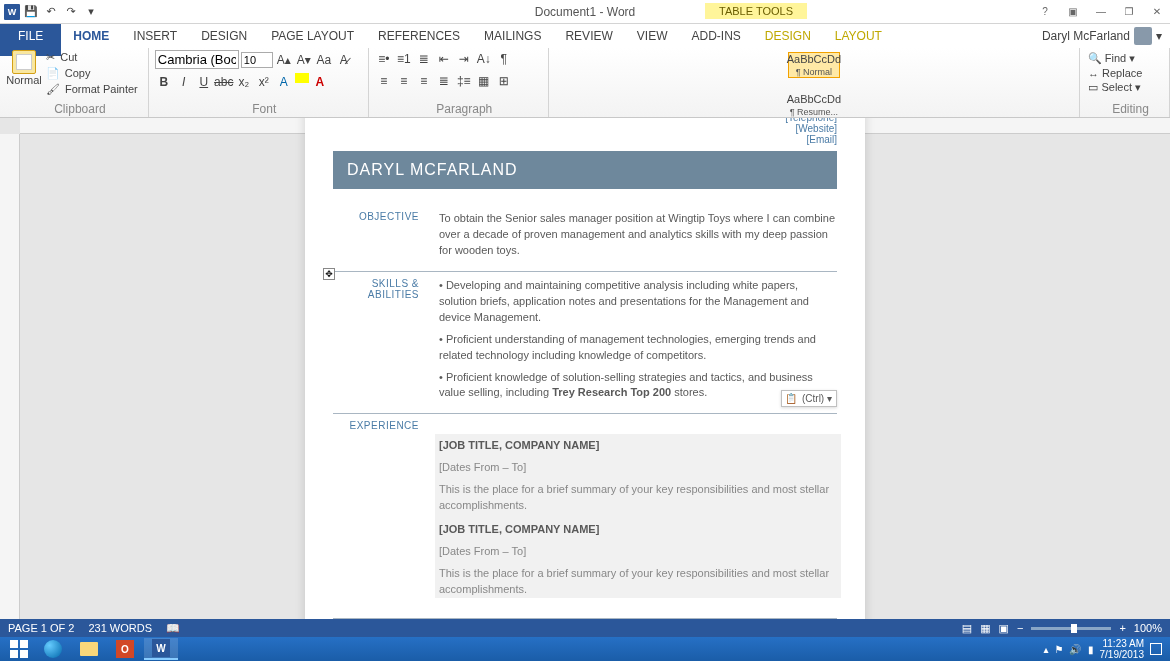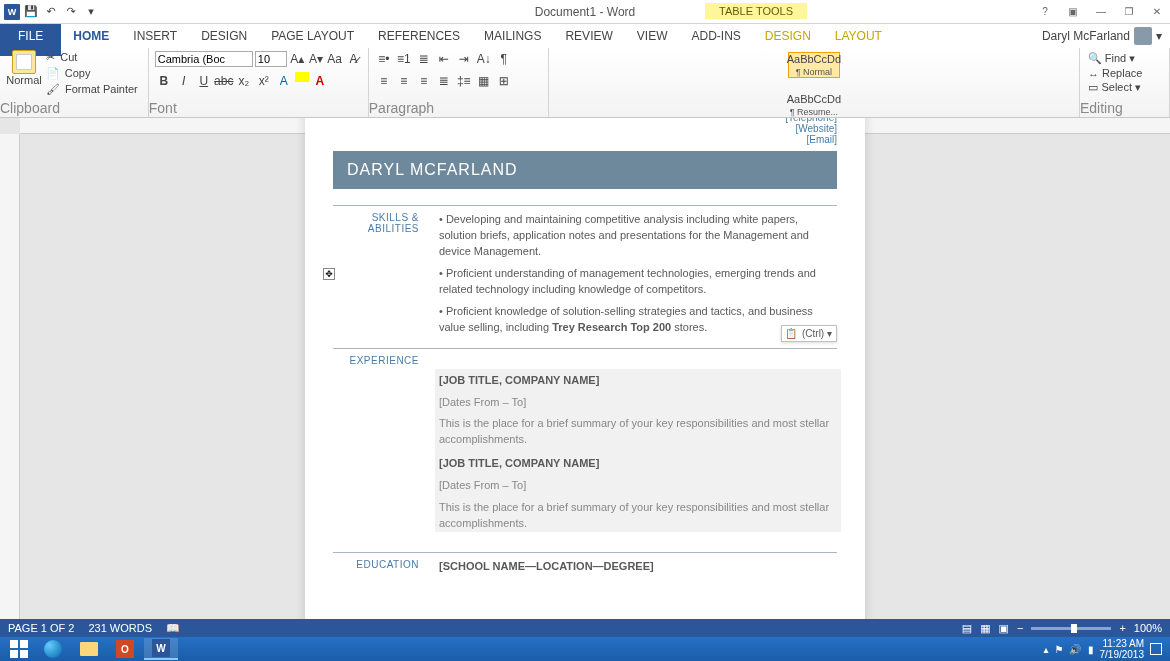--- a/index.html
+++ b/index.html
@@ -14,28 +14,28 @@
 .win-btn{width:26px;height:20px;display:flex;align-items:center;justify-content:center;cursor:pointer;font-size:10px;color:#666}
 .ribbon-tabs{height:24px;display:flex;align-items:center;background:#fff;font-size:12px}
 .file-tab{background:#2b579a;color:#fff;padding:4px 18px;height:40px;display:flex;align-items:center}
 .rtab{padding:4px 12px;color:#444;cursor:pointer}
 .rtab.active{color:#2b579a;font-weight:600}
 .rtab.ctx{color:#bfa800}
 .user-badge{margin-left:auto;padding:4px 8px;color:#444;display:flex;align-items:center;gap:4px}
 .user-badge .av{width:18px;height:18px;background:#8899aa;border-radius:2px}
 .ribbon{height:70px;background:linear-gradient(#fff,#f3f3f3);border-bottom:1px solid #c8c8c8;display:flex;font-size:11px;color:#444}
 .rgroup{border-right:1px solid #d4d4d4;padding:2px 6px 12px;display:flex;flex-direction:column;position:relative}
-.rgroup .glabel{position:absolute;bottom:1px;left:0;right:0;text-align:left;font-size:14px;color:#888}
+.rgroup .glabel{position:absolute;bottom:1px;left:12px;right:0;text-align:center;font-size:12px;color:#888}
 .paste-btn{width:36px;text-align:center}
 .paste-btn .pi{width:24px;height:24px;margin:0 auto;background:#f9e79f;border:1px solid #d4a017;border-radius:2px;position:relative}
 .paste-btn .pi::after{content:"";position:absolute;top:3px;left:3px;right:3px;bottom:3px;background:#fff;border:1px solid #ccc}
 .clip-side{display:flex;flex-direction:column;gap:1px;font-size:11px;margin-left:2px}
 .clip-side span{cursor:pointer;padding:1px 2px}
 .font-top{display:flex;align-items:center;gap:2px;margin-bottom:4px}
-.font-name{width:98px;border:1px solid #ababab;padding:1px 2px;font-size:11px;background:#fff}
+.font-name{width:84px;border:1px solid #ababab;padding:1px 2px;font-size:13px;background:#fff}
 .font-size{width:32px;border:1px solid #ababab;padding:1px 2px;font-size:11px;background:#fff}
 .ico-btn{width:18px;height:18px;border:1px solid transparent;display:flex;align-items:center;justify-content:center;cursor:pointer;font-size:12px}
 .font-row2{display:flex;gap:2px}
 .styles-group{flex:1;display:flex;align-items:center;gap:14px;padding:4px 4px 14px;position:relative;overflow:hidden}
 .style-box{width:52px;height:46px;display:flex;flex-direction:column;align-items:center;justify-content:center;border:1px solid transparent;cursor:pointer;font-size:9px;text-align:center}
 .style-box.sel{border:1px solid #f2a100;background:#ffe9a6}
 .style-box .preview{font-size:11px;margin-bottom:2px}
 .style-box .label{font-size:9px;color:#555;white-space:nowrap;overflow:hidden}
 .editing{display:flex;flex-direction:column;gap:2px;padding:4px 8px 14px;position:relative;width:90px}
 .editing span{cursor:pointer}
@@ -226,20 +226,26 @@
       <div>[Telephone]</div>
       <div>[Website]</div>
       <div>[Email]</div>
     </div>
     <div class="table-handle">✥</div>
     <div class="name-band">DARYL MCFARLAND</div>
 
     <div class="page-inner">
     <table class="resume-tbl">
       <tbody>
+            <tr>
+        <td class="sec-label">OBJECTIVE</td>
+        <td class="sec-body first">
+          <p>To obtain the Senior sales manager position at Wingtip Toys where I can combine over a decade of proven management and analytics skills with my deep passion for wooden toys.</p>
+        </td>
+      </tr>
       <tr>
         <td class="sec-label" style="border-top:1px solid #a9b6c2">SKILLS &amp; ABILITIES</td>
         <td class="sec-body">
           <p>• Developing and maintaining competitive analysis including white papers, solution briefs, application notes and presentations for the Management and device Management.</p>
           <p>• Proficient understanding of management technologies, emerging trends and related technology including knowledge of competitors.</p>
           <p><span>• Proficient knowledge of solution-selling strategies and tactics, and business value selling, including </span><b>Trey Research Top 200</b><span> stores.</span></p>
         </td>
       </tr>
       <tr>
         <td class="sec-label" style="border-top:1px solid #a9b6c2">EXPERIENCE</td>

